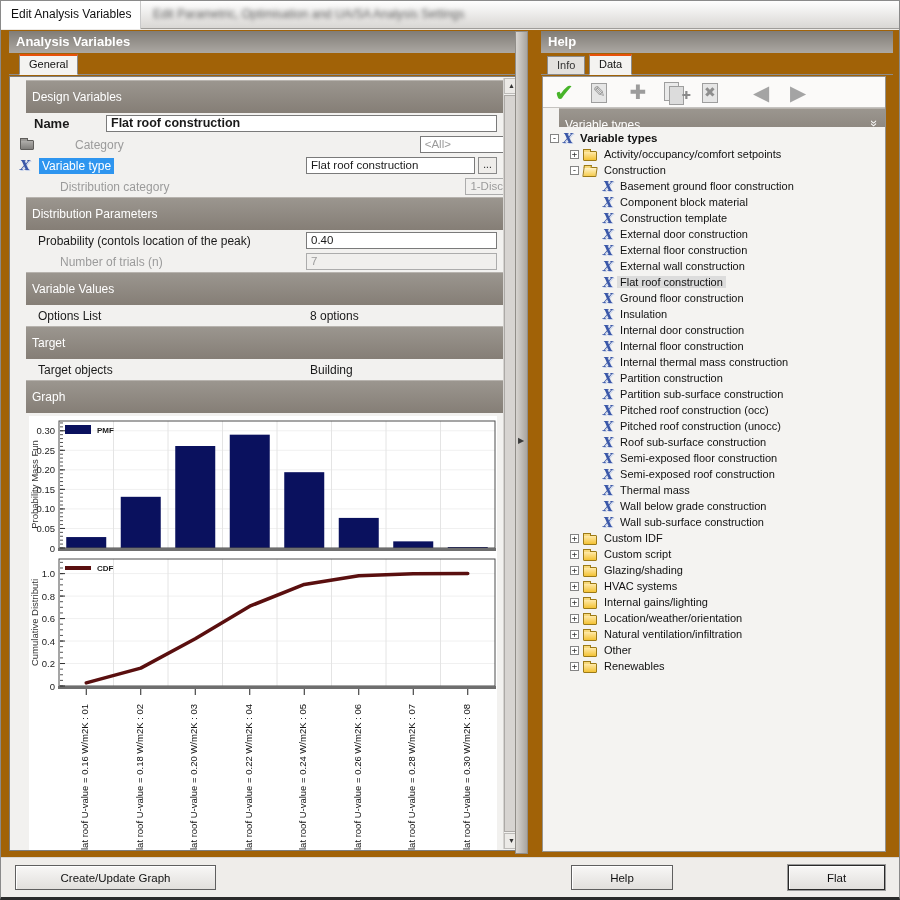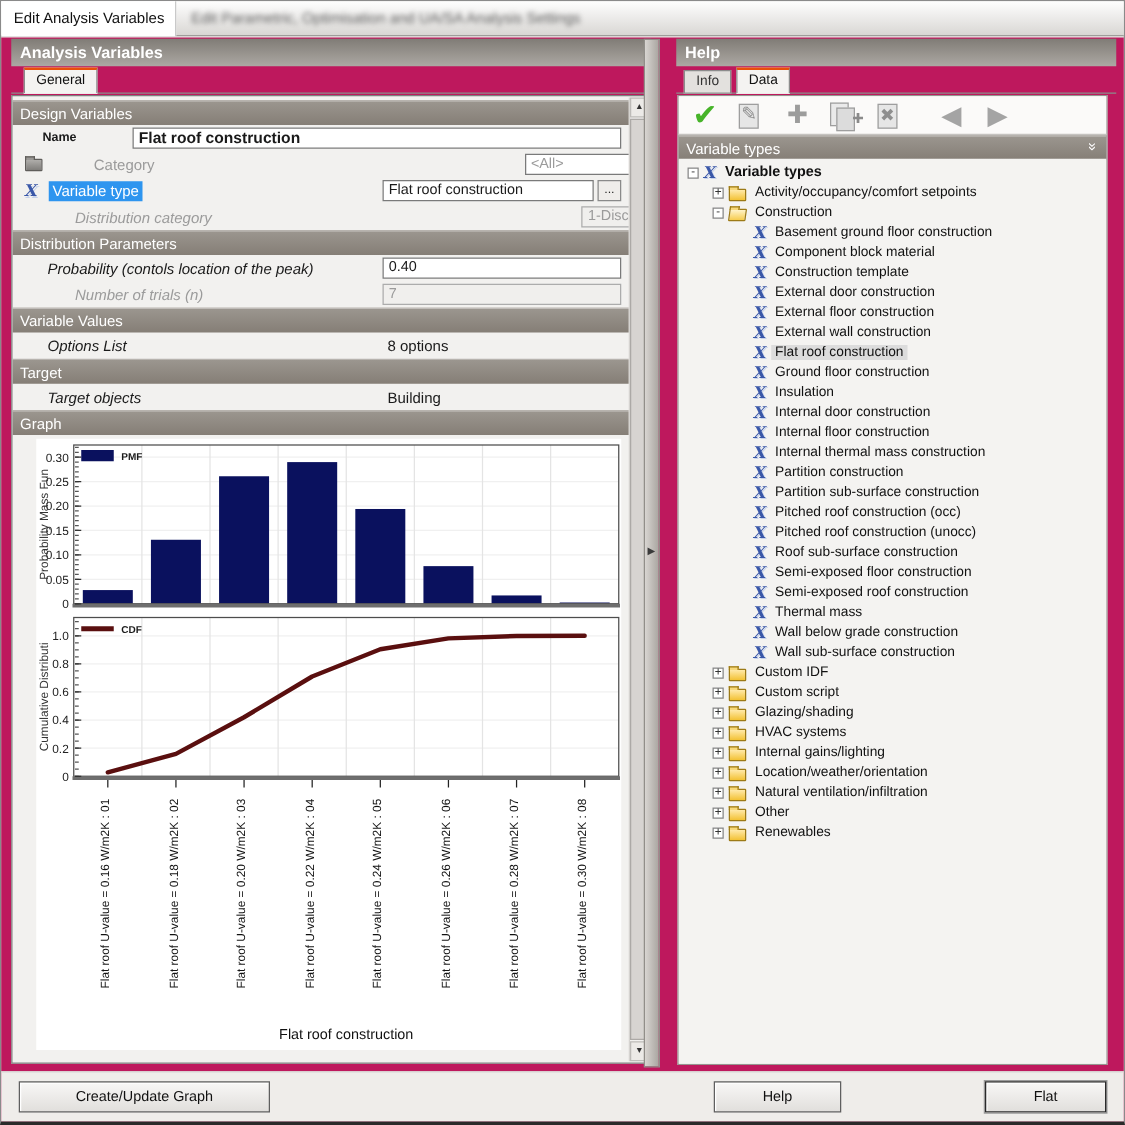--- a/index.html
+++ b/index.html
@@ -9,47 +9,47 @@
     border:1px solid #8A8A8A; border-bottom:3px solid #2A2A2A; }
 
   
   .titlebar { position:relative; height:28px; background:linear-gradient(#FEFEFE,#D9D7D4);
     border-bottom:1px solid #9F9D9A; }
   .title-tab { position:absolute; left:0; top:0; width:140px; height:28px; background:#FFF;
     border-right:1px solid #C9C9C9; font-size:12px; color:#111; line-height:27px; padding-left:10px; }
   .blurred-title { position:absolute; left:152px; top:0; line-height:27px; font-size:12px;
     color:#606060; filter:blur(2px); white-space:nowrap; }
 
-  .dialog { position:absolute; top:29px; left:0; right:0; bottom:0; background:#be185d; }
+  .dialog { position:absolute; top:29px; left:0; right:0; bottom:0; background:#a16207; }
 
   
   .panel-h { height:22px; background:linear-gradient(#807C76,#ACA8A3); color:#fff;
     font-weight:bold; font-size:13px; line-height:22px; padding-left:7px; }
   .tabstrip { position:relative; height:22px; border-bottom:1px solid #8C8C8C; }
   .tab { position:absolute; bottom:-1px; height:21px; background:#F4F3F1;
     border:1px solid #8C8C8C; border-bottom:1px solid #F4F3F1; border-top:2px solid #E8500A;
     font-size:11px; line-height:17px; padding:0 9px; color:#111; }
   .tab.inactive { background:#E3E1DE; border-top:1px solid #8C8C8C; height:19px;
     border-bottom:1px solid #8C8C8C; color:#333; }
-  .sect { height:20px; background:linear-gradient(#9B968F,#857E76); color:#FFF; font-size:12px;
+  .sect { height:33px; background:linear-gradient(#9B968F,#857E76); color:#FFF; font-size:12px;
     line-height:18px; padding:0 6px; display:flex; justify-content:space-between;
-    align-items:center; border-top:1px solid #B7B3AE; }
+    align-items:center; border-top:1px solid #B7B3AE;margin-left:16px; }
   .chev { color:#FFF; transform:rotate(90deg); font-size:12px; letter-spacing:-2px; width:10px; }
 
   
   .left-panel { position:absolute; left:8px; top:1px; width:512px; bottom:43px; }
   .content { position:absolute; left:0; top:45px; right:0; bottom:3px; background:#F2F1EF;
     border:1px solid #7E7E7E; padding-top:3px; overflow:hidden; }
   .row { position:relative; height:21px; display:flex; align-items:center; padding-left:10px;
     font-size:12px; color:#1A1A1A; }
   .flabel { margin-left:4px; white-space:nowrap; }
-  .flabel.noicon { margin-left:18px;font-style:italic; }
+  .flabel.noicon { margin-left:18px; }
   .flabel.dis { color:#9B9B9B;margin-left:40px; }
   .flabel.hl { background:#2E95EF; color:#FFF; padding:1px 3px; }
-  .name-label { font-weight:bold; font-size:10px; margin-left:14px; }
+  .name-label { font-weight:bold; font-size:13px; margin-left:14px; }
   .val { position:absolute; left:296px; width:191px; }
   .field { height:17px; background:#FFF; border:1px solid #7A7A7A; font-size:11.5px;
     line-height:15px; padding-left:4px; overflow:hidden; white-space:nowrap; }
   .field.dis { background:#F0EFED; border-color:#ACACAC; color:#9B9B9B; }
   .name-field { position:absolute; left:96px; width:391px; font-weight:bold; font-size:12.5px; }
   .vt-field { width:169px; }
   .browse { position:absolute; right:0; top:0; width:19px; height:17px; background:#EFEDEA;
     border:1px solid #8A8A8A; font-size:10px; text-align:center; line-height:14px; color:#222; }
   .combo { height:17px; background:#FFF; border:1px solid #7A7A7A; position:relative; }
   .combo.dis { background:#F0EFED; border-color:#ACACAC; }

